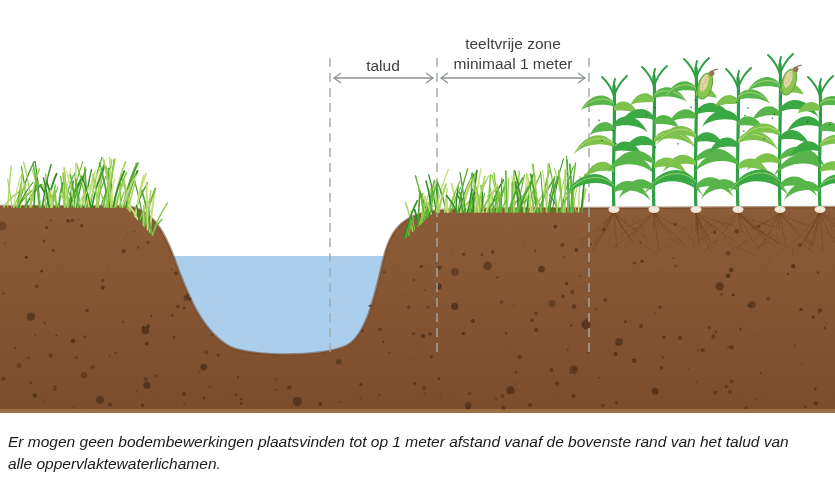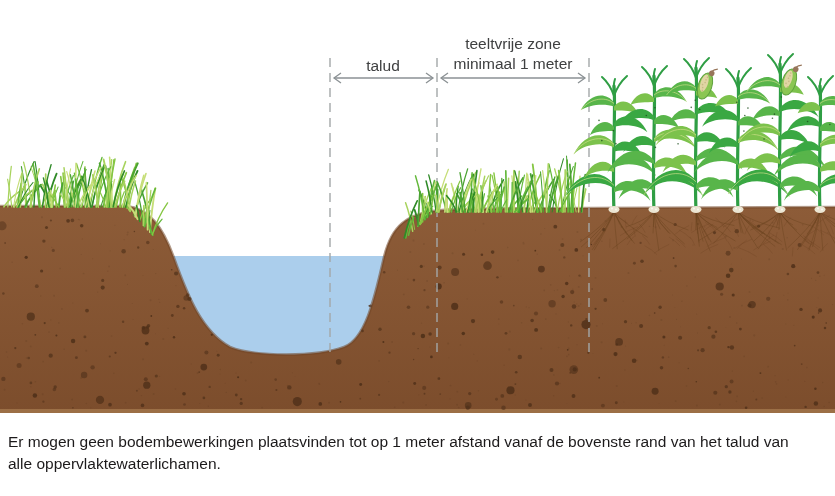--- a/index.html
+++ b/index.html
@@ -2,21 +2,21 @@
 <html><head>
 <meta charset="utf-8">
 <style>
   html,body{margin:0;padding:0;background:#ffffff;}
   body{width:835px;height:496px;position:relative;overflow:hidden;
        font-family:"Liberation Sans",sans-serif;}
   .stage{position:absolute;left:0;top:0;width:835px;height:496px;}
   svg{position:absolute;left:0;top:0;display:block;}
   .lbl{font-family:"Liberation Sans",sans-serif;font-size:15.5px;}
   .caption{position:absolute;left:8px;top:431px;width:806px;margin:0;
-           font-size:15.5px;line-height:1.42;}
+           font-style:italic;font-size:15.5px;line-height:1.42;}
 </style>
 </head>
 <body>
 
 <div class="stage">
   <svg id="scene" viewBox="0 0 835 420" width="835" height="420">
     <defs>
       <linearGradient id="soilGrad" x1="0" y1="0" x2="0" y2="1">
         <stop offset="0" stop-color="#8d5c38"></stop>
         <stop offset="1" stop-color="#7c4d2c"></stop>

